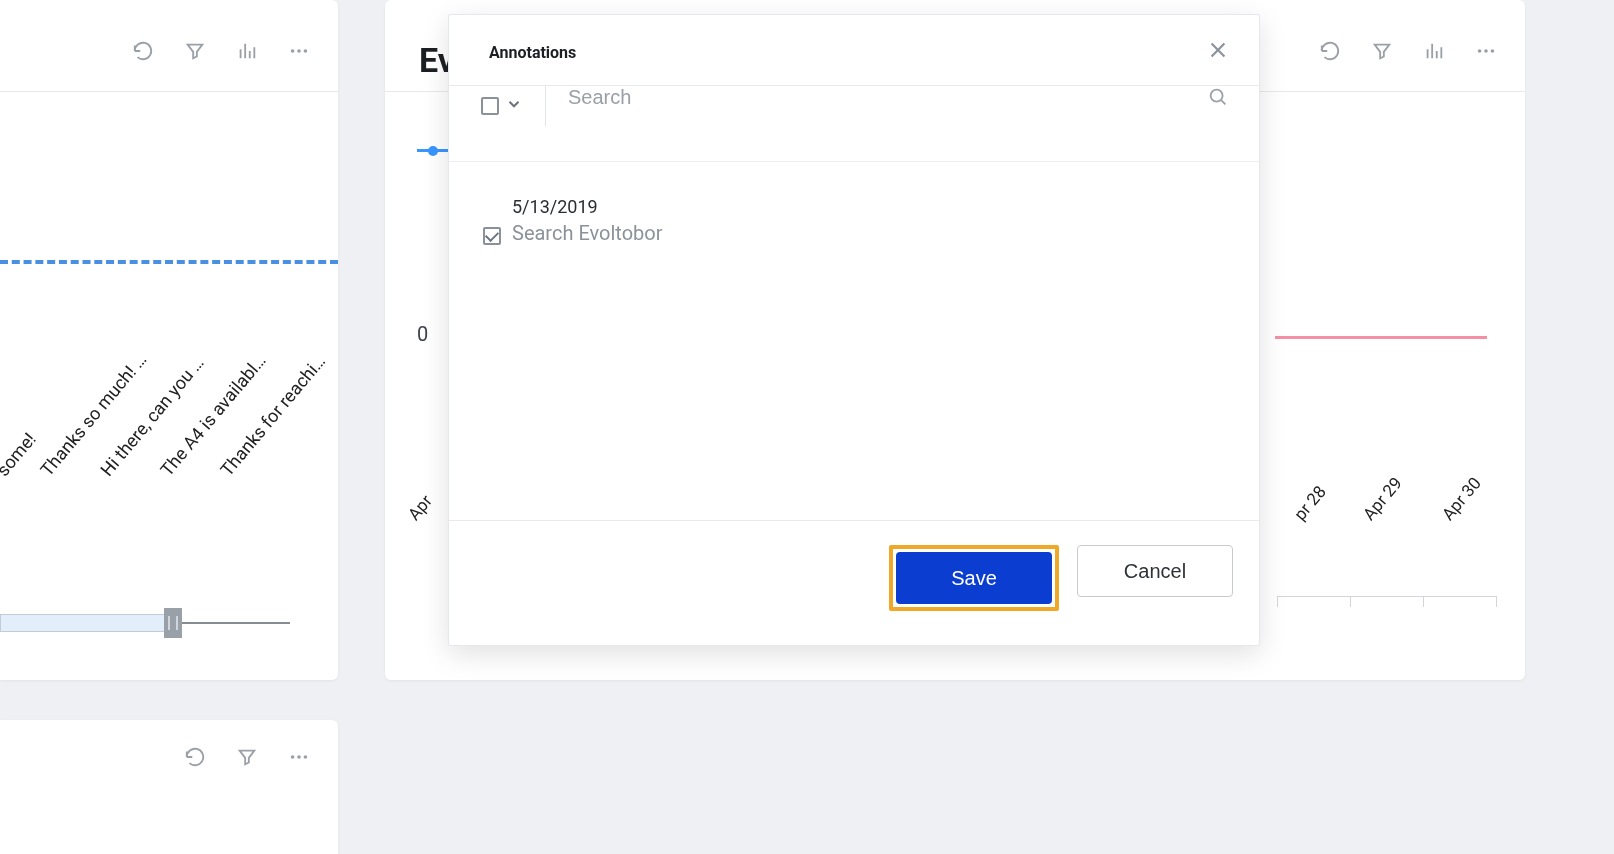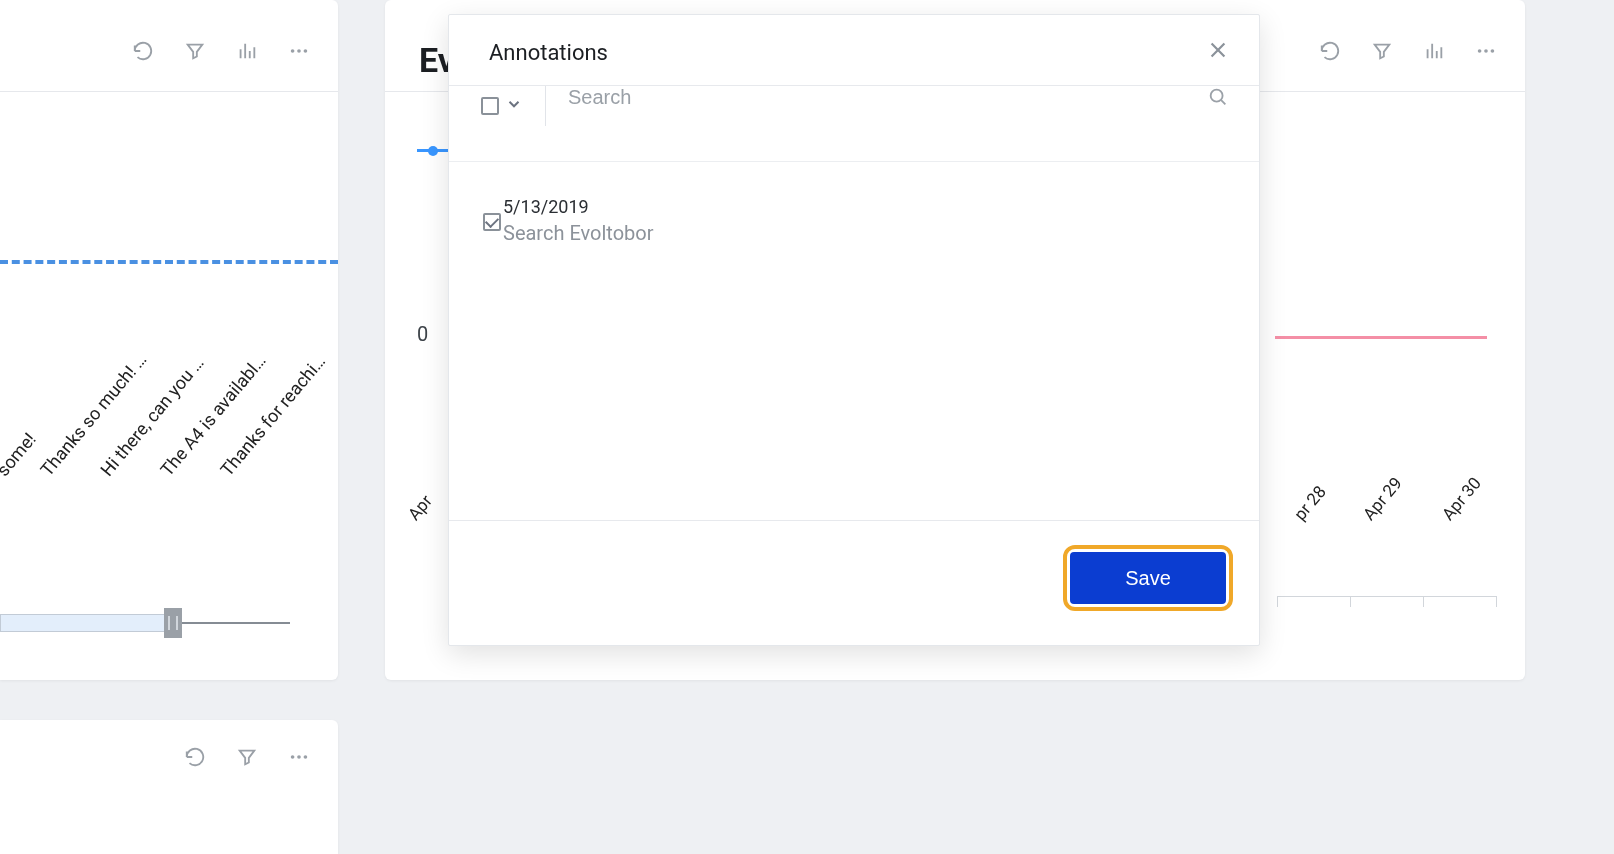--- a/index.html
+++ b/index.html
@@ -241,22 +241,22 @@
     border-radius: 2px;
   }
   .modal-header {
     padding: 24px 30px 20px 40px;
     border-bottom: 1px solid #e7e9ed;
     display: flex;
     justify-content: space-between;
     align-items: center;
   }
   .modal-header h2 {
-    font-size: 22px;
-    font-weight: 400;
+    font-size: 16px;
+    font-weight: 700;
     color: #1c1f23;
   }
   .close-btn {
     cursor: pointer;
     color: #8b929a;
   }
   .modal-search-row {
     display: flex;
     align-items: flex-start;
     border-bottom: 1px solid #eceef1;
@@ -291,22 +291,22 @@
   .search-input::placeholder { color: #9aa0a7; }
   .search-icon { color: #9ba1a8; cursor: pointer;}
 
   .modal-body {
     padding: 34px 34px;
     height: 358px;
     overflow: auto;
   }
   .annot-item {
     display: flex;
-    gap: 2px;
-    align-items: center;
+    gap: 11px;
+    align-items: flex-end;
   }
   .checkbox-checked {
     width: 18px; height: 18px;
     border: 2px solid #8a9199;
     border-radius: 2px;
     position: relative;
     flex-shrink: 0;
     margin-top: 2px;
   }
   .checkbox-checked::after {
@@ -331,21 +331,21 @@
   .modal-footer {
     border-top: 1px solid #e7e9ed;
     padding: 24px 26px;
     display: flex;
     justify-content: flex-end;
     gap: 18px;
   }
   .highlight-box {
     border: 4px solid #f0a829;
     padding: 3px;
-    border-radius: 12px;
+    border-radius: 2px;
   }
   .btn {
     min-width: 156px;
     height: 52px;
     border-radius: 4px;
     font-size: 20px;
     font-weight: 500;
     cursor: pointer;
     display: flex;
     align-items: center;
@@ -500,14 +500,15 @@
       <div class="annot-text">
         <div class="date">5/13/2019</div>
         <div class="title">Search Evoltobor</div>
       </div>
     </div>
   </div>
   <div class="modal-footer">
     <div class="highlight-box">
       <button class="btn btn-primary">Save</button>
     </div>
+    <button class="btn btn-secondary">Cancel</button>
   </div>
 </div>
 
 </body></html>

